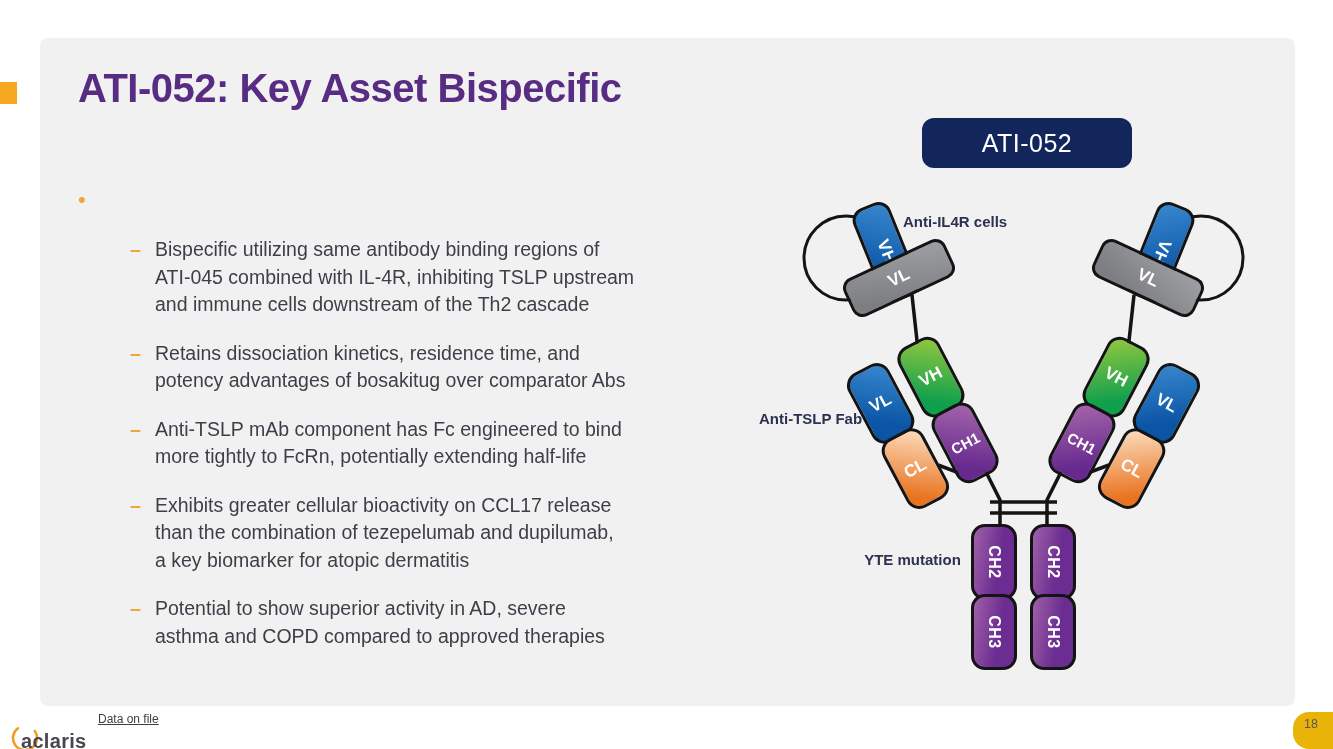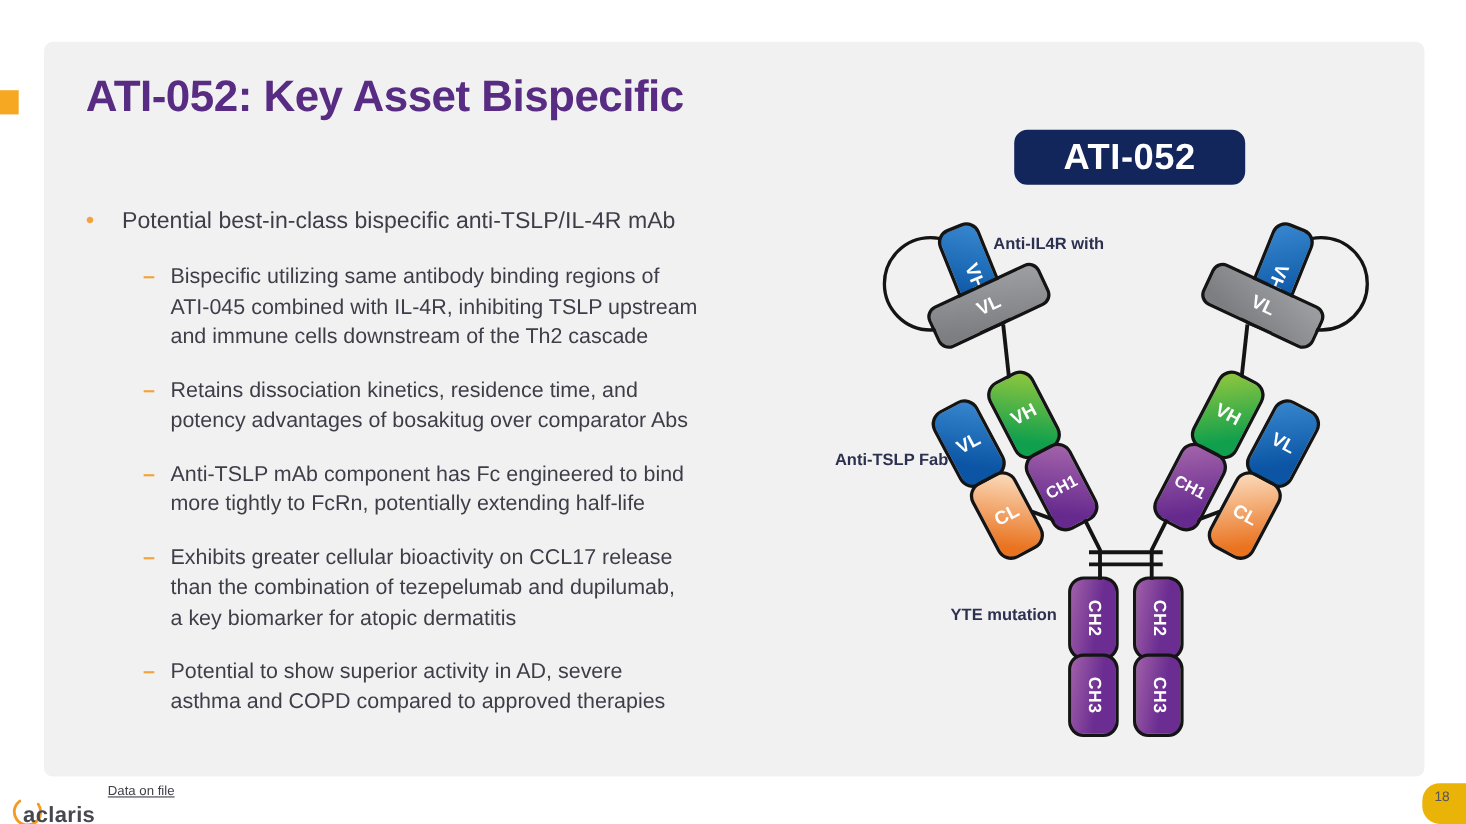--- a/index.html
+++ b/index.html
@@ -17,21 +17,21 @@
   .main-bullet .dot { color:#f2a33b; font-size:22px; width:33px; flex:none; line-height:24px; }
   .sub-bullets { margin-top:24px; margin-left:52px; list-style:none; }
   .sub-bullets li { display:flex; align-items:flex-start; margin-bottom:21px; font-size:19.5px; line-height:27.5px; }
   .sub-bullets .dash { color:#f2a33b; width:25px; flex:none; font-weight:bold; }
   .sub-bullets .txt { white-space:pre-line; }
 
   
   .diagram { position:absolute; left:740px; top:110px; width:520px; height:580px; }
   .diagram svg.wires { position:absolute; left:0; top:0; z-index:1; }
   .badge { position:absolute; left:182px; top:8px; width:210px; height:50px; background:#13265c; border-radius:12px;
-           display:flex; align-items:center; justify-content:center; color:#fff; font-size:33px; font-weight:bold; letter-spacing:0.5px; z-index:3; }
+           display:flex; align-items:center; justify-content:center; color:#fff; font-size:25px; font-weight:normal; letter-spacing:0.5px; z-index:3; }
   .dlabel { position:absolute; font-size:15px; font-weight:bold; color:#2d3150; z-index:4; }
   .lbl-scfv { left:163px; top:103px; }
   .lbl-fab  { left:19px;  top:300px; }
   .lbl-yte  { left:120px; top:441px; width:105px; text-align:center; }
 
   .tile { position:absolute; border:3px solid #141414; display:flex; align-items:center; justify-content:center;
           color:#fff; font-weight:bold; z-index:2; }
   .tile .rot { transform:rotate(90deg); display:block; letter-spacing:0.5px; }
   .t-blue-l  { background:linear-gradient(215deg,#3585cd 5%,#0b55a4 75%); }
   .t-blue-r  { background:linear-gradient(145deg,#3585cd 5%,#0b55a4 75%); }
@@ -71,21 +71,20 @@
 <div class="page">
 
   <div class="slide"></div>
   <div class="accent-square"></div>
 
   <div class="title">ATI-052: Key Asset Bispecific</div>
 
   <div class="bullets">
     <div class="main-bullet">
       <span class="dot">•</span>
-      <span class="txt">Potential best-in-class bispecific anti-TSLP/IL-4R mAb</span>
     </div>
     <ul class="sub-bullets">
       <li>
         <span class="dash">–</span>
         <span class="txt">Bispecific utilizing same antibody binding regions of
 ATI-045 combined with IL-4R, inhibiting TSLP upstream
 and immune cells downstream of the Th2 cascade</span>
       </li>
       <li>
         <span class="dash">–</span>
@@ -121,21 +120,21 @@
       <path d="M198,355 L222,364" fill="none" stroke="#141414" stroke-width="3.5"></path>
       <path d="M369,355 L345,364" fill="none" stroke="#141414" stroke-width="3.5"></path>
       <path d="M244,358 L260,390 L260,418" fill="none" stroke="#141414" stroke-width="3.5"></path>
       <path d="M323,358 L307,390 L307,418" fill="none" stroke="#141414" stroke-width="3.5"></path>
       <path d="M250,392 L317,392" fill="none" stroke="#141414" stroke-width="3.5"></path>
       <path d="M250,403 L317,403" fill="none" stroke="#141414" stroke-width="3.5"></path>
     </svg>
 
     <div class="badge">ATI-052</div>
 
-    <div class="dlabel lbl-scfv">Anti-IL4R with</div>
+    <div class="dlabel lbl-scfv">Anti-IL4R cells</div>
     <div class="dlabel lbl-fab">Anti-TSLP Fab</div>
     <div class="dlabel lbl-yte">YTE mutation</div>
 
     <div class="tile t-blue-l scfv-vh" style="left:126px; top:92px; transform:rotate(-22deg);">
       <span class="rot">VH</span>
     </div>
     <div class="tile t-gray scfv-vl" style="left:103px; top:147px; transform:rotate(-25deg);">
       <span>VL</span>
     </div>
 

